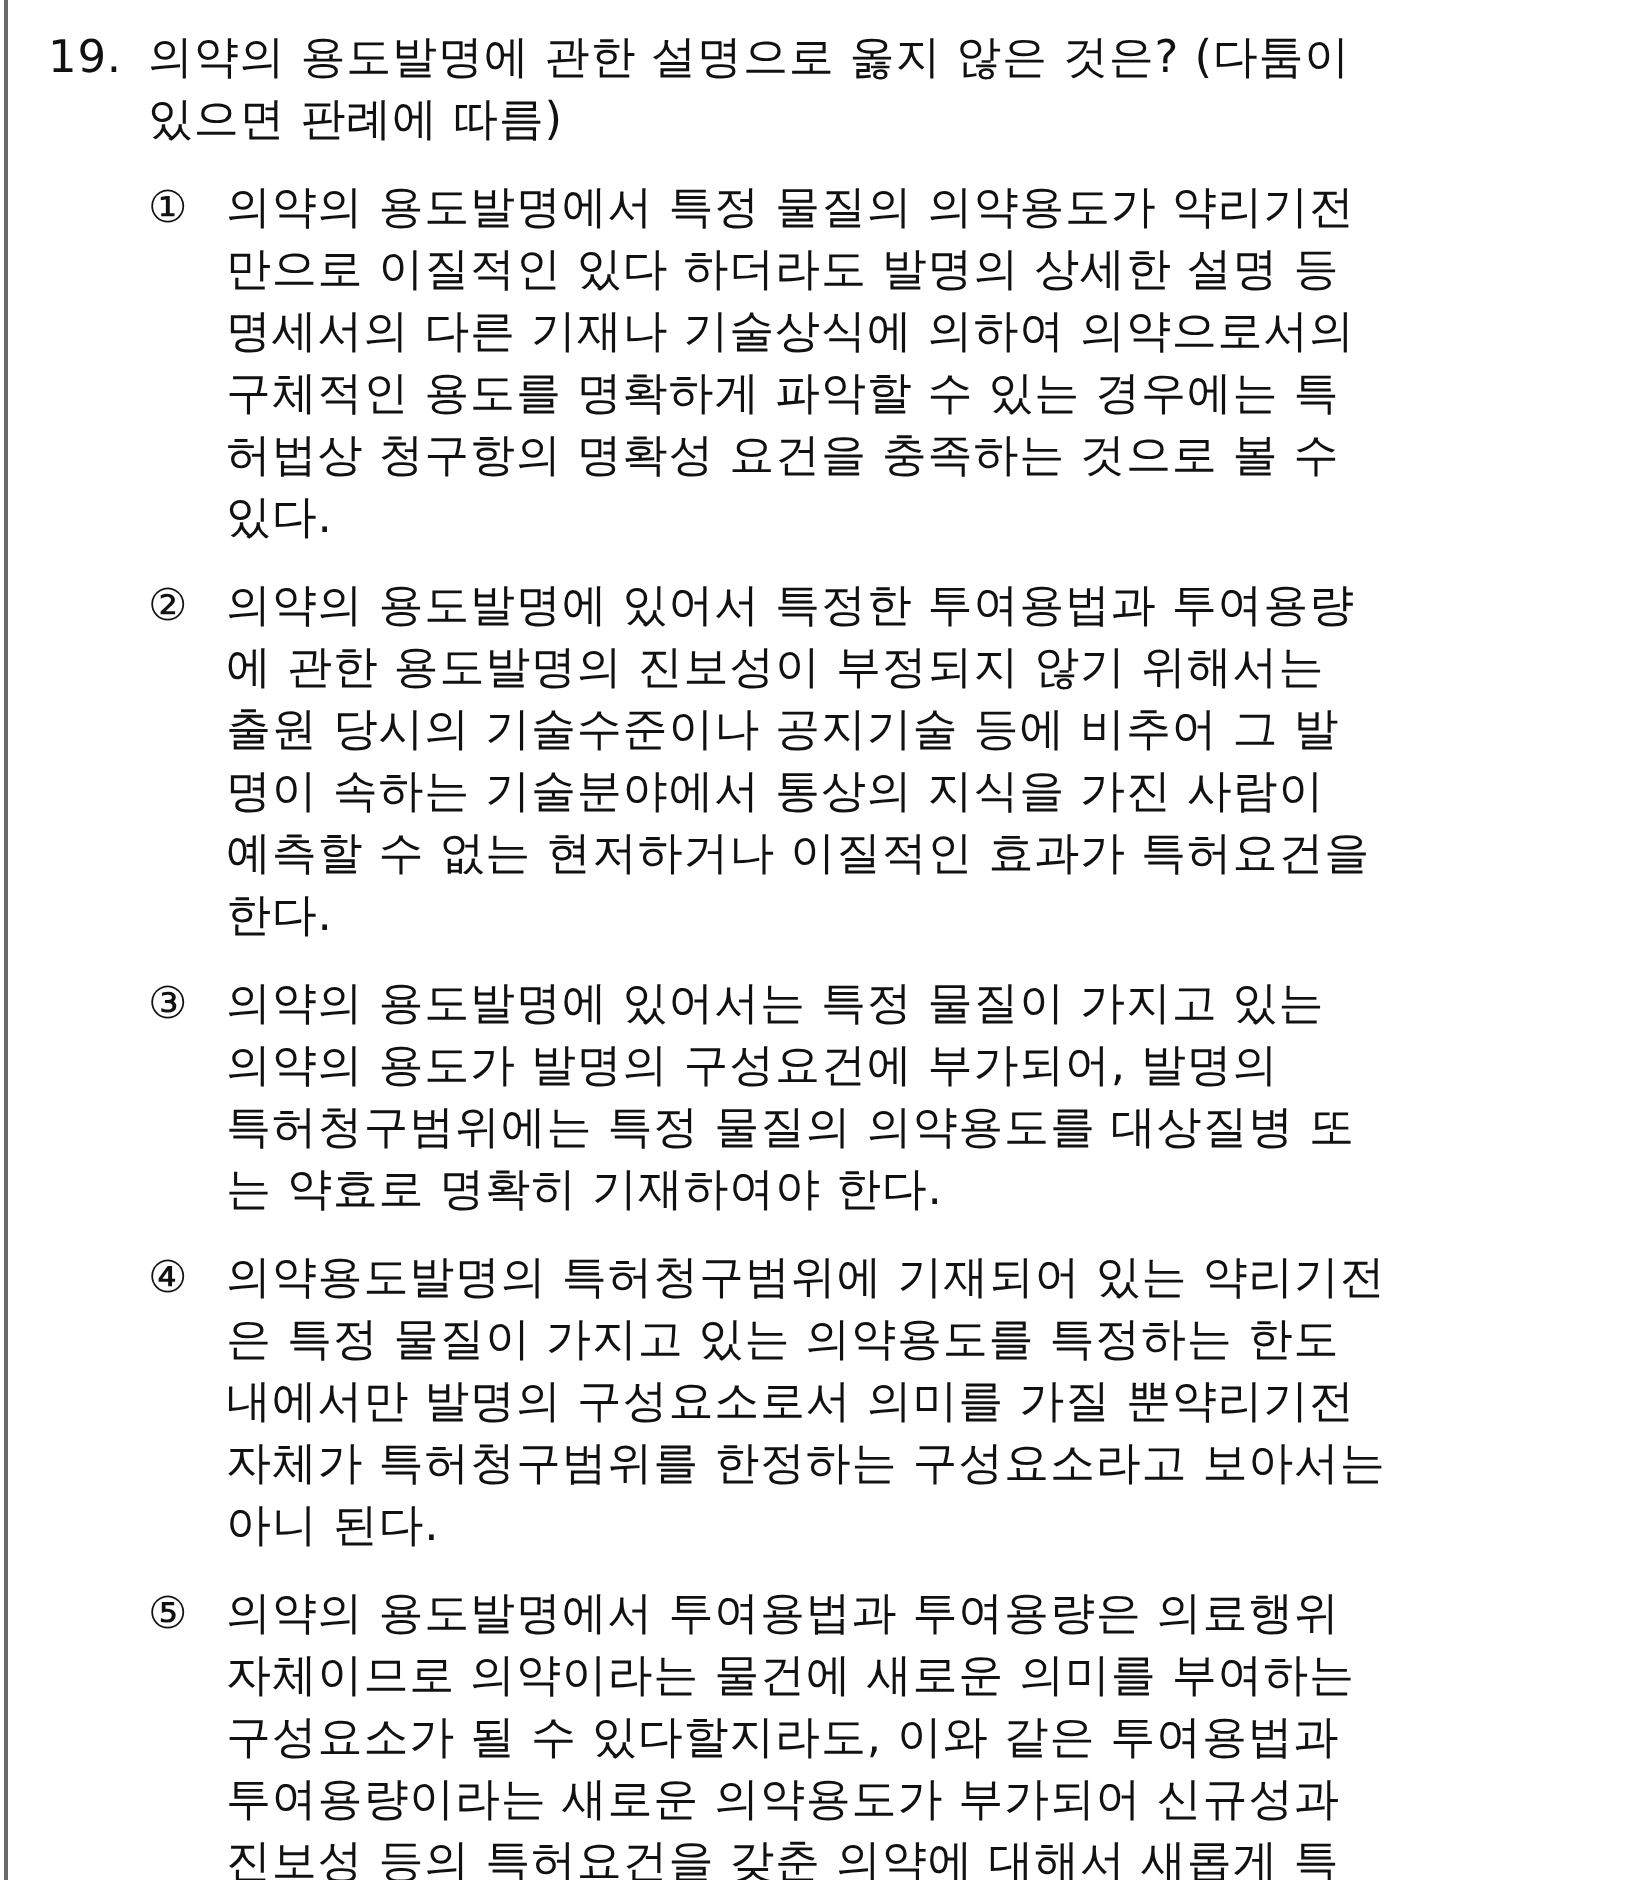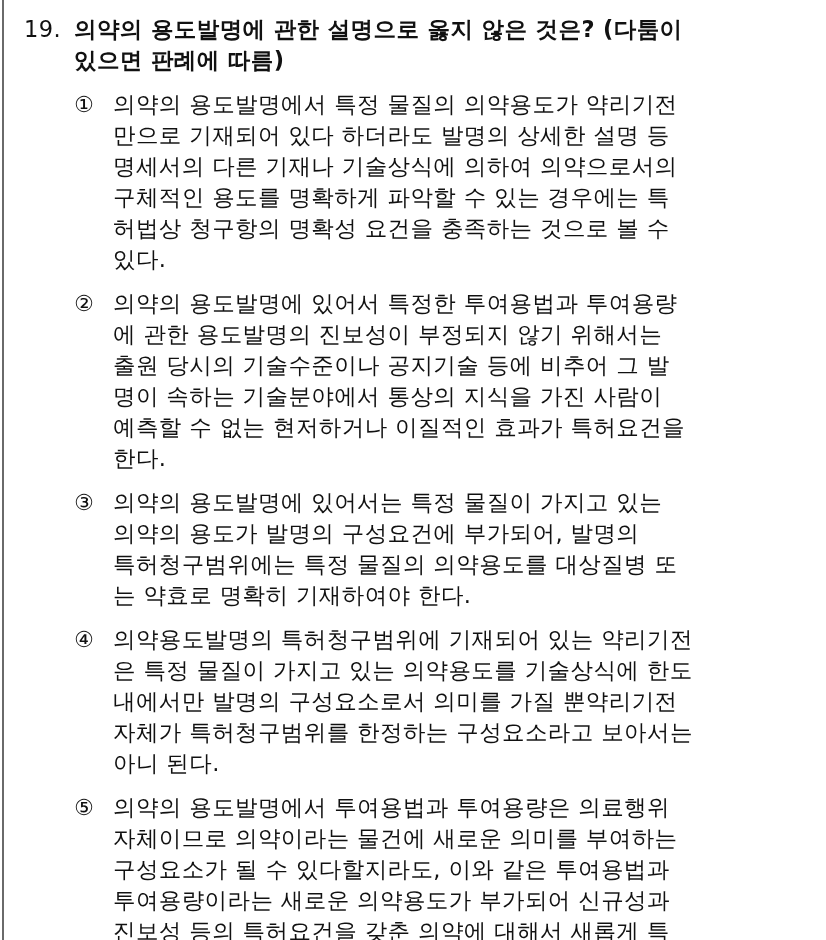--- a/index.html
+++ b/index.html
@@ -35,21 +35,20 @@
     .q-head {
       display: flex;
     }
     .q-num {
       width: 50px;
       flex: 0 0 50px;
     }
     .q-text {
       flex: 1;
       white-space: pre-line;
-      font-weight: bold;
     }
     .options {
       margin-left: 50px;
       margin-top: 13px;
     }
     .option {
       display: flex;
       margin-bottom: 13px;
     }
     .opt-num {
@@ -72,21 +71,21 @@
   <div class="q-head">
     <span class="q-num">19.</span>
     <span class="q-text">의약의 용도발명에 관한 설명으로 옳지 않은 것은? (다툼이
 있으면 판례에 따름)</span>
   </div>
 
   <div class="options">
     <div class="option">
       <span class="opt-num">①</span>
       <span class="opt-text">의약의 용도발명에서 특정 물질의 의약용도가 약리기전
-만으로 기재되어 있다 하더라도 발명의 상세한 설명 등
+만으로 이질적인 있다 하더라도 발명의 상세한 설명 등
 명세서의 다른 기재나 기술상식에 의하여 의약으로서의
 구체적인 용도를 명확하게 파악할 수 있는 경우에는 특
 허법상 청구항의 명확성 요건을 충족하는 것으로 볼 수
 있다.</span>
     </div>
     <div class="option">
       <span class="opt-num">②</span>
       <span class="opt-text">의약의 용도발명에 있어서 특정한 투여용법과 투여용량
 에 관한 용도발명의 진보성이 부정되지 않기 위해서는
 출원 당시의 기술수준이나 공지기술 등에 비추어 그 발
@@ -97,21 +96,21 @@
     <div class="option">
       <span class="opt-num">③</span>
       <span class="opt-text">의약의 용도발명에 있어서는 특정 물질이 가지고 있는
 의약의 용도가 발명의 구성요건에 부가되어, 발명의
 특허청구범위에는 특정 물질의 의약용도를 대상질병 또
 는 약효로 명확히 기재하여야 한다.</span>
     </div>
     <div class="option">
       <span class="opt-num">④</span>
       <span class="opt-text">의약용도발명의 특허청구범위에 기재되어 있는 약리기전
-은 특정 물질이 가지고 있는 의약용도를 기술상식에 한도
+은 특정 물질이 가지고 있는 의약용도를 특정하는 한도
 내에서만 발명의 구성요소로서 의미를 가질 뿐약리기전
 자체가 특허청구범위를 한정하는 구성요소라고 보아서는
 아니 된다.</span>
     </div>
     <div class="option">
       <span class="opt-num">⑤</span>
       <span class="opt-text">의약의 용도발명에서 투여용법과 투여용량은 의료행위
 자체이므로 의약이라는 물건에 새로운 의미를 부여하는
 구성요소가 될 수 있다할지라도, 이와 같은 투여용법과
 투여용량이라는 새로운 의약용도가 부가되어 신규성과

